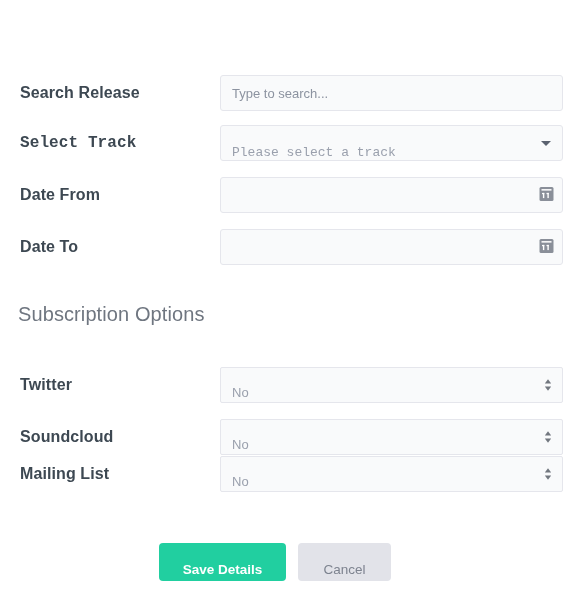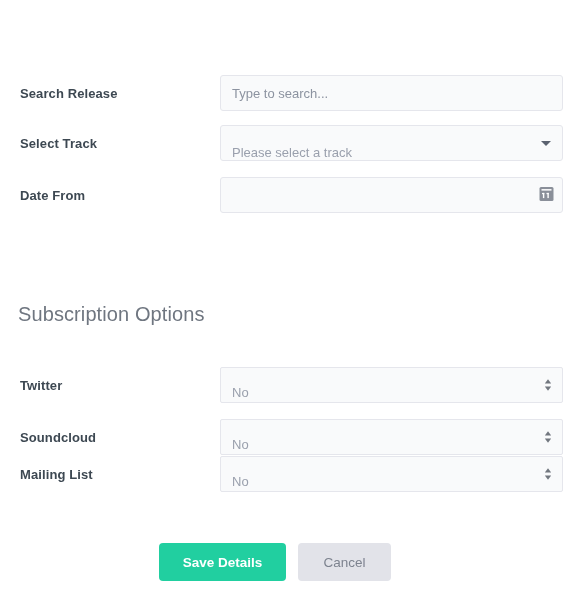--- a/index.html
+++ b/index.html
@@ -42,21 +42,21 @@
     position: absolute;
     left: 0;
     width: 573px;
     height: 36px;
   }
   .form-row .label {
     position: absolute;
     left: 20px;
     top: 50%;
     transform: translateY(-50%);
-    font-size: 13px;
+    font-size: 16px;
     font-weight: bold;
     color: #3d4852;
     white-space: nowrap;
     letter-spacing: 0.1px;
   }
   .control-wrap {
     position: absolute;
     left: 220px;
     top: 0;
     width: 343px;
@@ -158,21 +158,21 @@
     height: 40px;
   }
   .btn {
     position: absolute;
     height: 38px;
     border: none;
     border-radius: 4px;
     font-family: "Liberation Sans", sans-serif;
     font-size: 13.5px;
     cursor: pointer;
-    padding: 1px;
+    padding: 8px;
     line-height: 38px;
     text-align: center;
   }
   #btn-save {
     left: 159px;
     width: 127px;
     background: #21cfa0;
     color: #ffffff;
     font-weight: bold;
   }
@@ -190,21 +190,21 @@
 <div class="page">
 
 
   <div class="form-row" style="top:75px;">
     <div class="label">Search Release</div>
     <div class="control-wrap">
       <input class="text-input" type="text" placeholder="Type to search..." style="">
     </div>
   </div>
 
-  <div class="form-row" style="top:125px;">
+  <div class="form-row" style="top:125px;font-family:Liberation Mono, monospace;">
     <div class="label">Select Track</div>
     <div class="control-wrap">
       <div class="track-select">
         <span>Please select a track</span>
         <span class="caret-down"></span>
       </div>
     </div>
   </div>
 
   <div class="form-row" style="top:177px;">
@@ -215,20 +215,34 @@
         <rect x="0.5" y="0.5" width="14" height="14" rx="1.5" fill="#8a8f99"></rect>
         <rect x="2.5" y="2.6" width="10" height="1.5" fill="#ffffff"></rect>
         <rect x="3.9" y="6.4" width="1.4" height="5.2" fill="#ffffff"></rect>
         <rect x="3.0" y="6.4" width="2.3" height="1.3" fill="#ffffff"></rect>
         <rect x="8.4" y="6.4" width="1.4" height="5.2" fill="#ffffff"></rect>
         <rect x="7.5" y="6.4" width="2.3" height="1.3" fill="#ffffff"></rect>
       </svg>
     </div>
   </div>
 
+  <div class="form-row" style="top:229px;">
+    <div class="label">Date To</div>
+    <div class="control-wrap date-wrap">
+      <input class="text-input" type="text" placeholder="" style="">
+      <svg class="cal-icon" viewBox="0 0 15 15">
+        <rect x="0.5" y="0.5" width="14" height="14" rx="1.5" fill="#8a8f99"></rect>
+        <rect x="2.5" y="2.6" width="10" height="1.5" fill="#ffffff"></rect>
+        <rect x="3.9" y="6.4" width="1.4" height="5.2" fill="#ffffff"></rect>
+        <rect x="3.0" y="6.4" width="2.3" height="1.3" fill="#ffffff"></rect>
+        <rect x="8.4" y="6.4" width="1.4" height="5.2" fill="#ffffff"></rect>
+        <rect x="7.5" y="6.4" width="2.3" height="1.3" fill="#ffffff"></rect>
+      </svg>
+    </div>
+  </div>
 
   <div class="section-heading" id="heading-subscription">Subscription Options</div>
 
   <div class="form-row" style="top:367px;">
     <div class="label">Twitter</div>
     <div class="control-wrap">
       <div class="yn-select">
         <span>No</span>
         <svg class="spinner" viewBox="0 0 8 14">
           <path d="M4 1.2 L7.2 5.6 L0.8 5.6 Z" fill="#72777f"></path>

